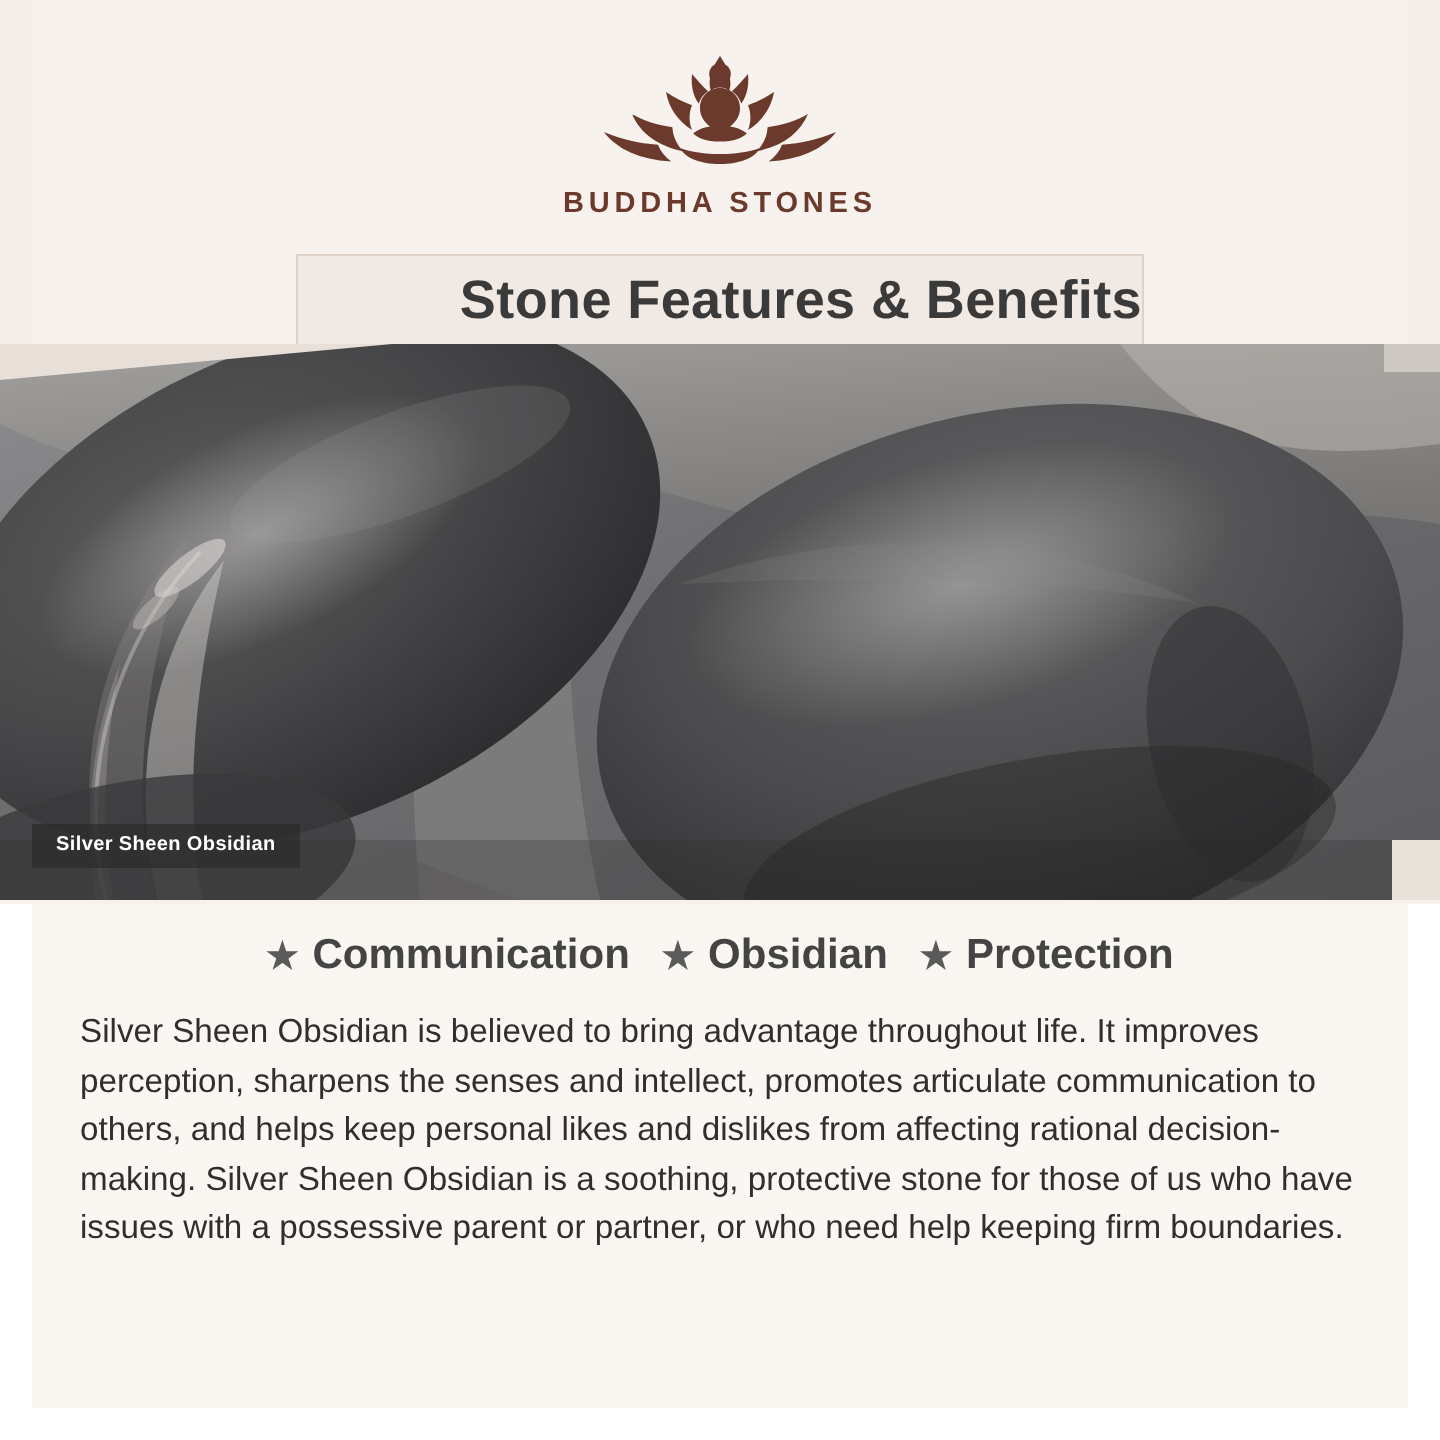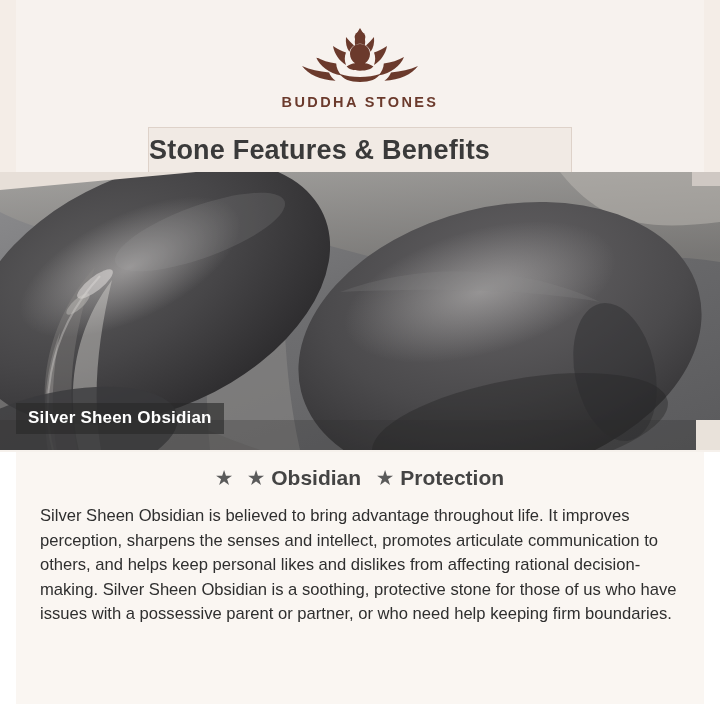--- a/index.html
+++ b/index.html
@@ -44,21 +44,21 @@
     font-weight: bold;
   }
 
   
   .title-plate {
     position: absolute;
     left: 148px; top: 127px;
     width: 424px; height: 46px;
     background: #f1eae4;
     border: 1px solid #ded2c9;
-    display: flex; align-items: center; justify-content: flex-start;
+    display: flex; align-items: center; justify-content: flex-end;
   }
   .title-plate .title {
     font-size: 27px;
     font-weight: bold;
     color: #3a3a3a;
     letter-spacing: 0.2px;
   }
 
   
   .photo {
@@ -68,21 +68,21 @@
     background: #4a4a4c;
   }
   .photo svg { display: block; width: 720px; height: 278px; }
 
   .stone-caption {
     position: absolute;
     left: 16px; bottom: 16px;
     padding: 5px 12px 6px 12px;
     background: rgba(40,40,40,0.62);
     color: #ffffff;
-    font-size: 17px;
+    font-size: 10px;
     font-weight: bold;
     letter-spacing: 0.2px;
   }
 
   
   .wedge-tl {
     position: absolute; left: 0; top: 0;
     width: 0; height: 0;
     border-left: 196px solid #e7dfd8;
     border-bottom: 18px solid transparent;
@@ -251,20 +251,21 @@
     <div class="stone-caption">Silver Sheen Obsidian</div>
   </div>
 
   <div class="left-strip"></div>
   <div class="right-strip"></div>
 
   <div class="panel">
     <div class="keywords">
       <span class="kw">
         <span class="star">★</span>
+        <span>Communication</span>
       </span>
       <span class="kw">
         <span class="star">★</span>
         <span>Obsidian</span>
       </span>
       <span class="kw">
         <span class="star">★</span>
         <span>Protection</span>
       </span>
     </div>

